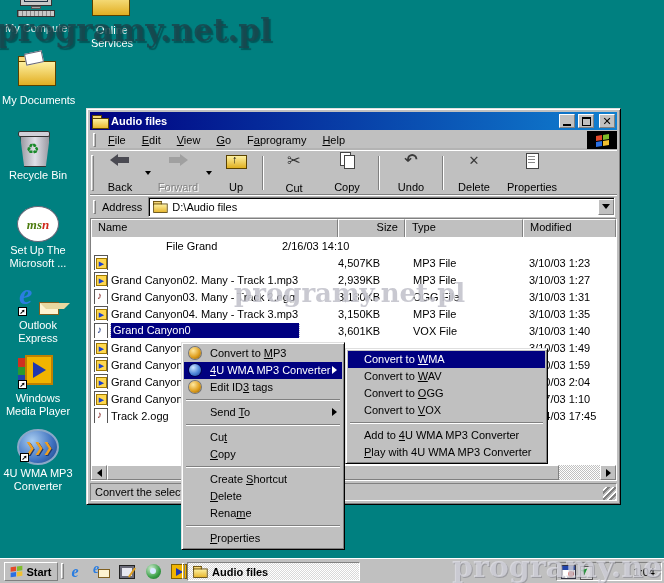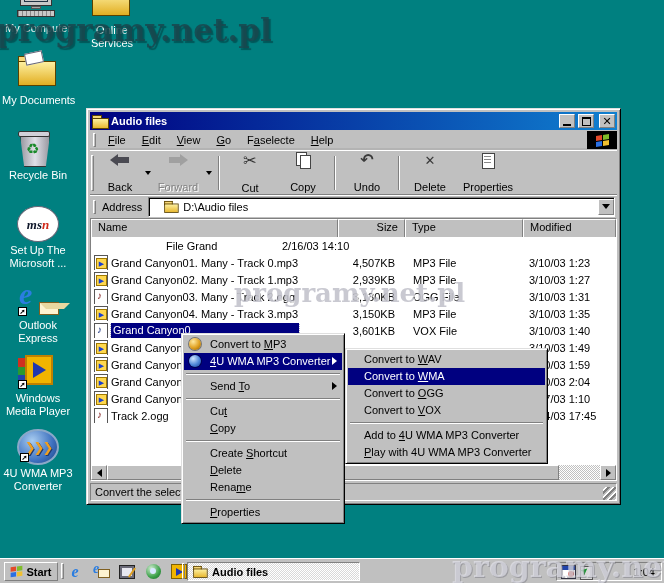--- a/index.html
+++ b/index.html
@@ -69,32 +69,32 @@
 .i-undo::before{content:"↶";font-size:16px;font-weight:bold;color:#3a3a3a;line-height:14px}
 .i-del::before{content:"✕";font-size:13px;color:#3a3a3a}
 .i-props{position:relative;width:14px;height:16px}
 .i-props::before{content:"";position:absolute;left:1px;top:1px;width:11px;height:14px;background:#fff;border:1px solid #444;
   box-shadow:inset 0 -2px 0 #fff,inset 0 0 0 2px #fff}
 .i-props::after{content:"";position:absolute;left:3px;top:4px;width:7px;height:7px;
   background:repeating-linear-gradient(#888 0 1px,transparent 1px 3px)}
 
 .addressbar{height:24px;display:flex;align-items:center;border-top:1px solid #808080;box-shadow:inset 0 1px 0 #fff;padding-left:2px}
 .addr-lbl{padding:0 6px 0 2px}
-.combo{flex:1;height:20px;background:#fff;display:flex;align-items:center;gap:4px;padding-left:14px;margin-right:2px}
+.combo{flex:1;height:20px;background:#fff;display:flex;align-items:center;gap:4px;padding-left:3px;margin-right:2px}
 .dropbtn{margin-left:auto;width:16px;height:16px;display:flex;align-items:center;justify-content:center;flex:none}
 .dropbtn::after{content:"";border:4px solid transparent;border-top:5px solid #000;margin-top:4px}
 
 .listwrap{position:relative;height:263px;background:#fff;border:1px solid;border-color:#808080 #fff #fff #808080;box-shadow:inset 1px 1px 0 #000;overflow:hidden}
 .hrow{display:flex;height:35px;background:#eab308}
 .hcell{padding:1px 6px;white-space:nowrap;overflow:hidden}
 .h-name{width:247px}.h-size{width:67px;text-align:right}.h-type{width:118px}.h-mod{flex:1}
 .rows{position:absolute;left:0;top:18px;right:0;bottom:15px;overflow:hidden;background:#fff}
 .lrow{display:flex;height:17px;align-items:center}
 .c-name{width:247px;display:flex;align-items:center;gap:3px;padding-left:2px;white-space:nowrap;overflow:hidden}
-.c-size{width:67px;text-align:right;padding-right:10px;white-space:nowrap}
+.c-size{width:67px;padding-right:10px;white-space:nowrap}
 .c-type{width:118px;padding-left:8px;white-space:nowrap}
 .c-mod{flex:1;padding-left:6px;white-space:nowrap}
 .sel{background:#000080;color:#fff;outline:1px dotted #b0b0c8;display:inline-block;min-width:188px;height:15px;line-height:15px;padding:0 2px}
 .fi{width:15px;height:15px;position:relative;flex:none}
 .fi-folder::before{content:"";position:absolute;left:0;top:1px;width:7px;height:4px;background:#f7d878;border:1px solid #5a4200;border-bottom:none}
 .fi-folder::after{content:"";position:absolute;left:0;top:4px;width:14px;height:9px;background:linear-gradient(#fdf0a0,#e8b830);border:1px solid #5a4200}
 .fi-mp3::before,.fi-ogg::before,.fi-vox::before{content:"";position:absolute;left:1px;top:0;width:12px;height:15px;background:#fff;border:1px solid #555}
 .fi-mp3::after{content:"▶";position:absolute;left:3px;top:3px;width:9px;height:9px;font-size:7px;line-height:9px;text-align:center;color:#1a3fd0;background:#ffd84d;border:1px solid #a07800}
 .fi-ogg::after{content:"♪";position:absolute;left:4px;top:1px;font-size:10px;color:#7a1010;font-weight:bold}
 .fi-vox::after{content:"♪";position:absolute;left:4px;top:1px;font-size:10px;color:#102a7a;font-weight:bold}
@@ -104,21 +104,21 @@
 .arr-l{border:4px solid transparent;border-right:5px solid #000;border-left:none}
 .arr-r{border:4px solid transparent;border-left:5px solid #000;border-right:none}
 .sb-thumb{width:452px;height:15px;flex:none}
 .sb-track{flex:1;background-image:conic-gradient(#fff 25%,#c0c0c0 0 50%,#fff 0 75%,#c0c0c0 0);background-size:2px 2px}
 
 .statusbar{margin-top:2px;height:18px;position:relative;display:flex;align-items:center;padding-left:4px;overflow:hidden}
 .sizegrip{position:absolute;right:0;bottom:0;width:13px;height:13px;
   background:repeating-linear-gradient(135deg,transparent 0 2px,#fff 2px 3px,#808080 3px 5px)}
 
 .menu{position:absolute;background:#c0c0c0;padding:2px;border:1px solid;border-color:#dfdfdf #000 #000 #dfdfdf;box-shadow:inset 1px 1px 0 #fff,inset -1px -1px 0 #808080}
-#ctx{left:181px;top:333px;width:164px;z-index:30}
+#ctx{left:181px;top:342px;width:164px;z-index:30}
 #sub{left:345px;top:348px;width:203px;z-index:31}
 .mitem{position:relative;height:17px;line-height:17px;padding-left:26px;white-space:nowrap}
 #sub .mitem{padding-left:16px}
 .mitem.hl{background:#000080;color:#fff}
 .mico{position:absolute;left:5px;top:2px;width:12px;height:12px;border-radius:50%;box-shadow:0 0 0 1px rgba(0,0,0,.4)}
 .mico.gold{background:radial-gradient(circle at 35% 30%,#ffe9a0,#e0a020 55%,#8a5a00)}
 .mico.blue{background:radial-gradient(circle at 35% 30%,#cfe6ff,#4d86d8 55%,#133f8a)}
 .key{text-decoration:underline}
 .subarrow{position:absolute;right:5px;top:4px;width:0;height:0;border:4px solid transparent;border-left:5px solid currentColor;border-right:none}
 .msep{height:8px;position:relative}
@@ -157,21 +157,21 @@
 .a-monitor .kb{position:absolute;left:0;top:26px;width:38px;height:7px;background:#c8c8c8;border:1px solid #333;background-image:repeating-linear-gradient(90deg,#888 0 1px,transparent 1px 4px)}
 .a-folder{position:relative;width:38px;height:30px}
 .a-folder::before{content:"";position:absolute;left:1px;top:0;width:16px;height:7px;background:#f7d878;border:1px solid #5a4200;border-bottom:none}
 .a-folder::after{content:"";position:absolute;left:1px;top:5px;width:36px;height:23px;background:linear-gradient(#fdf0a0,#e2ae22);border:1px solid #5a4200}
 .a-doc{position:absolute;left:8px;top:-4px;width:18px;height:12px;background:#fff;border:1px solid #667;transform:rotate(-12deg);z-index:1}
 .a-bin{position:relative;width:34px;height:36px}
 .a-bin::before{content:"";position:absolute;left:3px;top:4px;width:28px;height:30px;background:linear-gradient(90deg,#9a9aa2,#e0e0e8,#9a9aa2);border:1px solid #333;clip-path:polygon(0 0,100% 0,86% 100%,14% 100%)}
 .a-bin::after{content:"♻";position:absolute;left:9px;top:9px;color:#1a8a2a;font-size:15px;font-weight:bold}
 .a-bin .lid{position:absolute;left:1px;top:0;width:32px;height:6px;background:#d0d0d8;border:1px solid #333;border-radius:2px}
 .a-msn{position:relative;width:38px;height:38px;border-radius:50%;background:#fff;border:1px solid #667;display:flex;align-items:center;justify-content:center}
-.a-msn .ms{font:bold italic 13px/13px "Liberation Serif",serif;color:#0f172a}
+.a-msn .ms{font:bold italic 13px/13px "Liberation Serif",serif;color:#4d7c0f}
 .a-msn .n{font:bold italic 13px/13px "Liberation Serif",serif;color:#d02818}
 .a-oe{position:relative;width:38px;height:36px}
 .a-oe .e{position:absolute;left:2px;top:-4px;color:#2a7de0;font:bold italic 30px/34px "Liberation Serif",serif}
 .a-oe .env{position:absolute;right:0;bottom:2px;width:20px;height:13px;background:#fdf3d0;border:1px solid #806020}
 .a-oe .env::after{content:"";position:absolute;left:0;top:0;border:6px solid transparent;border-top:6px solid #e8d8a0;width:18px}
 .a-wmp{position:relative;width:38px;height:36px}
 .a-wmp .strip{position:absolute;left:1px;top:4px;width:7px;height:26px;background:linear-gradient(#d03020 0 33%,#2a9a30 33% 66%,#2244aa 66%)}
 .a-wmp .sq{position:absolute;left:8px;top:1px;width:28px;height:30px;background:#f0b400;border:2px solid #c08000}
 .a-wmp .tri{position:absolute;left:16px;top:8px;border:8px solid transparent;border-left:13px solid #2038b0;border-right:none}
 .a-4u{position:relative;width:36px;height:36px;border-radius:50%;background:radial-gradient(circle at 35% 30%,#a8ccf0,#3f72c0 60%,#1a3f80);border:2px solid #8aa8c8;display:flex;align-items:center;justify-content:center}
@@ -256,21 +256,21 @@
           <span class="g-x">✕</span>
         </span>
     </div>
 
     <div class="menubar">
       <span class="grip"></span>
       <span class="mbar-item"><span></span><span class="key">F</span><span>ile</span></span>
       <span class="mbar-item"><span></span><span class="key">E</span><span>dit</span></span>
       <span class="mbar-item"><span></span><span class="key">V</span><span>iew</span></span>
       <span class="mbar-item"><span></span><span class="key">G</span><span>o</span></span>
-      <span class="mbar-item"><span>F</span><span class="key">a</span><span>selecte</span></span>
+      <span class="mbar-item"><span>F</span><span class="key">a</span><span>programy</span></span>
       <span class="mbar-item"><span></span><span class="key">H</span><span>elp</span></span>
       <span class="logo">
           <span class="winflag">
             <i class="wf1"></i>
             <i class="wf2"></i>
             <i class="wf3"></i>
             <i class="wf4"></i>
           </span>
         </span>
     </div>
@@ -284,20 +284,26 @@
           <span class="tlbl">Back</span>
         </span>
       <span class="chev"></span>
       <span class="tbtn dis" style="width:50px">
           <span class="ticon">
             <span class="i-fwd"></span>
           </span>
           <span class="tlbl">Forward</span>
         </span>
       <span class="chev"></span>
+      <span class="tbtn" style="width:44px">
+          <span class="ticon">
+            <span class="i-up"></span>
+          </span>
+          <span class="tlbl">Up</span>
+        </span>
       <span class="tsep"></span>
       <span class="tbtn" style="width:52px">
           <span class="ticon">
             <span class="i-cut"></span>
           </span>
           <span class="tlbl">Cut</span>
         </span>
       <span class="tbtn" style="width:54px">
           <span class="ticon">
             <span class="i-copy"></span>
@@ -345,21 +351,20 @@
       </div>
       <div class="rows" id="rows">
           <div class="lrow">
             <span class="c-size"></span>
             <span class="c-type">File Grand</span>
             <span class="c-mod">2/16/03 14:10</span>
           </div>
           <div class="lrow">
             <span class="c-name">
               <span class="fi fi-mp3"></span>
-              <span>Grand Canyon01. Many - Track 0.mp3</span>
             </span>
             <span class="c-size">4,507KB</span>
             <span class="c-type">MP3 File</span>
             <span class="c-mod">3/10/03 1:23</span>
           </div>
           <div class="lrow">
             <span class="c-name">
               <span class="fi fi-mp3"></span>
               <span>Grand Canyon02. Many - Track 1.mp3</span>
             </span>
@@ -454,35 +459,36 @@
 
     <div class="statusbar s-thin">
       <span>Convert the selecte</span>
       <span class="sizegrip"></span>
     </div>
   </div>
 
   <div class="menu" id="ctx">
       <div class="mitem"><span class="mico gold"></span><span>Convert to </span><span class="key">M</span><span>P3</span></div>
       <div class="mitem hl"><span class="mico blue"></span><span></span><span class="key">4</span><span>U WMA MP3 Converter</span><span class="subarrow"></span></div>
+      <div class="mitem"><span class="mico gold"></span><span>Edit ID</span><span class="key">3</span><span> tags</span></div>
       <div class="msep"></div>
       <div class="mitem"><span>Send </span><span class="key">T</span><span>o</span><span class="subarrow"></span></div>
       <div class="msep"></div>
       <div class="mitem"><span>Cu</span><span class="key">t</span><span></span></div>
       <div class="mitem"><span></span><span class="key">C</span><span>opy</span></div>
       <div class="msep"></div>
       <div class="mitem"><span>Create </span><span class="key">S</span><span>hortcut</span></div>
       <div class="mitem"><span></span><span class="key">D</span><span>elete</span></div>
       <div class="mitem"><span>Rena</span><span class="key">m</span><span>e</span></div>
       <div class="msep"></div>
       <div class="mitem"><span></span><span class="key">P</span><span>roperties</span></div>
     </div>
   <div class="menu" id="sub">
+      <div class="mitem hl"><span>Convert to </span><span class="key">W</span><span>MA</span></div>
       <div class="mitem"><span>Convert to </span><span class="key">W</span><span>AV</span></div>
-      <div class="mitem hl"><span>Convert to </span><span class="key">W</span><span>MA</span></div>
       <div class="mitem"><span>Convert to </span><span class="key">O</span><span>GG</span></div>
       <div class="mitem"><span>Convert to </span><span class="key">V</span><span>OX</span></div>
       <div class="msep"></div>
       <div class="mitem"><span>Add to </span><span class="key">4</span><span>U WMA MP3 Converter</span></div>
       <div class="mitem"><span></span><span class="key">P</span><span>lay with 4U WMA MP3 Converter</span></div>
     </div>
 
   <div class="taskbar">
     <span class="startbtn r-thin">
       <span class="winflag" style="transform:skewY(-8deg) scale(.9)">

